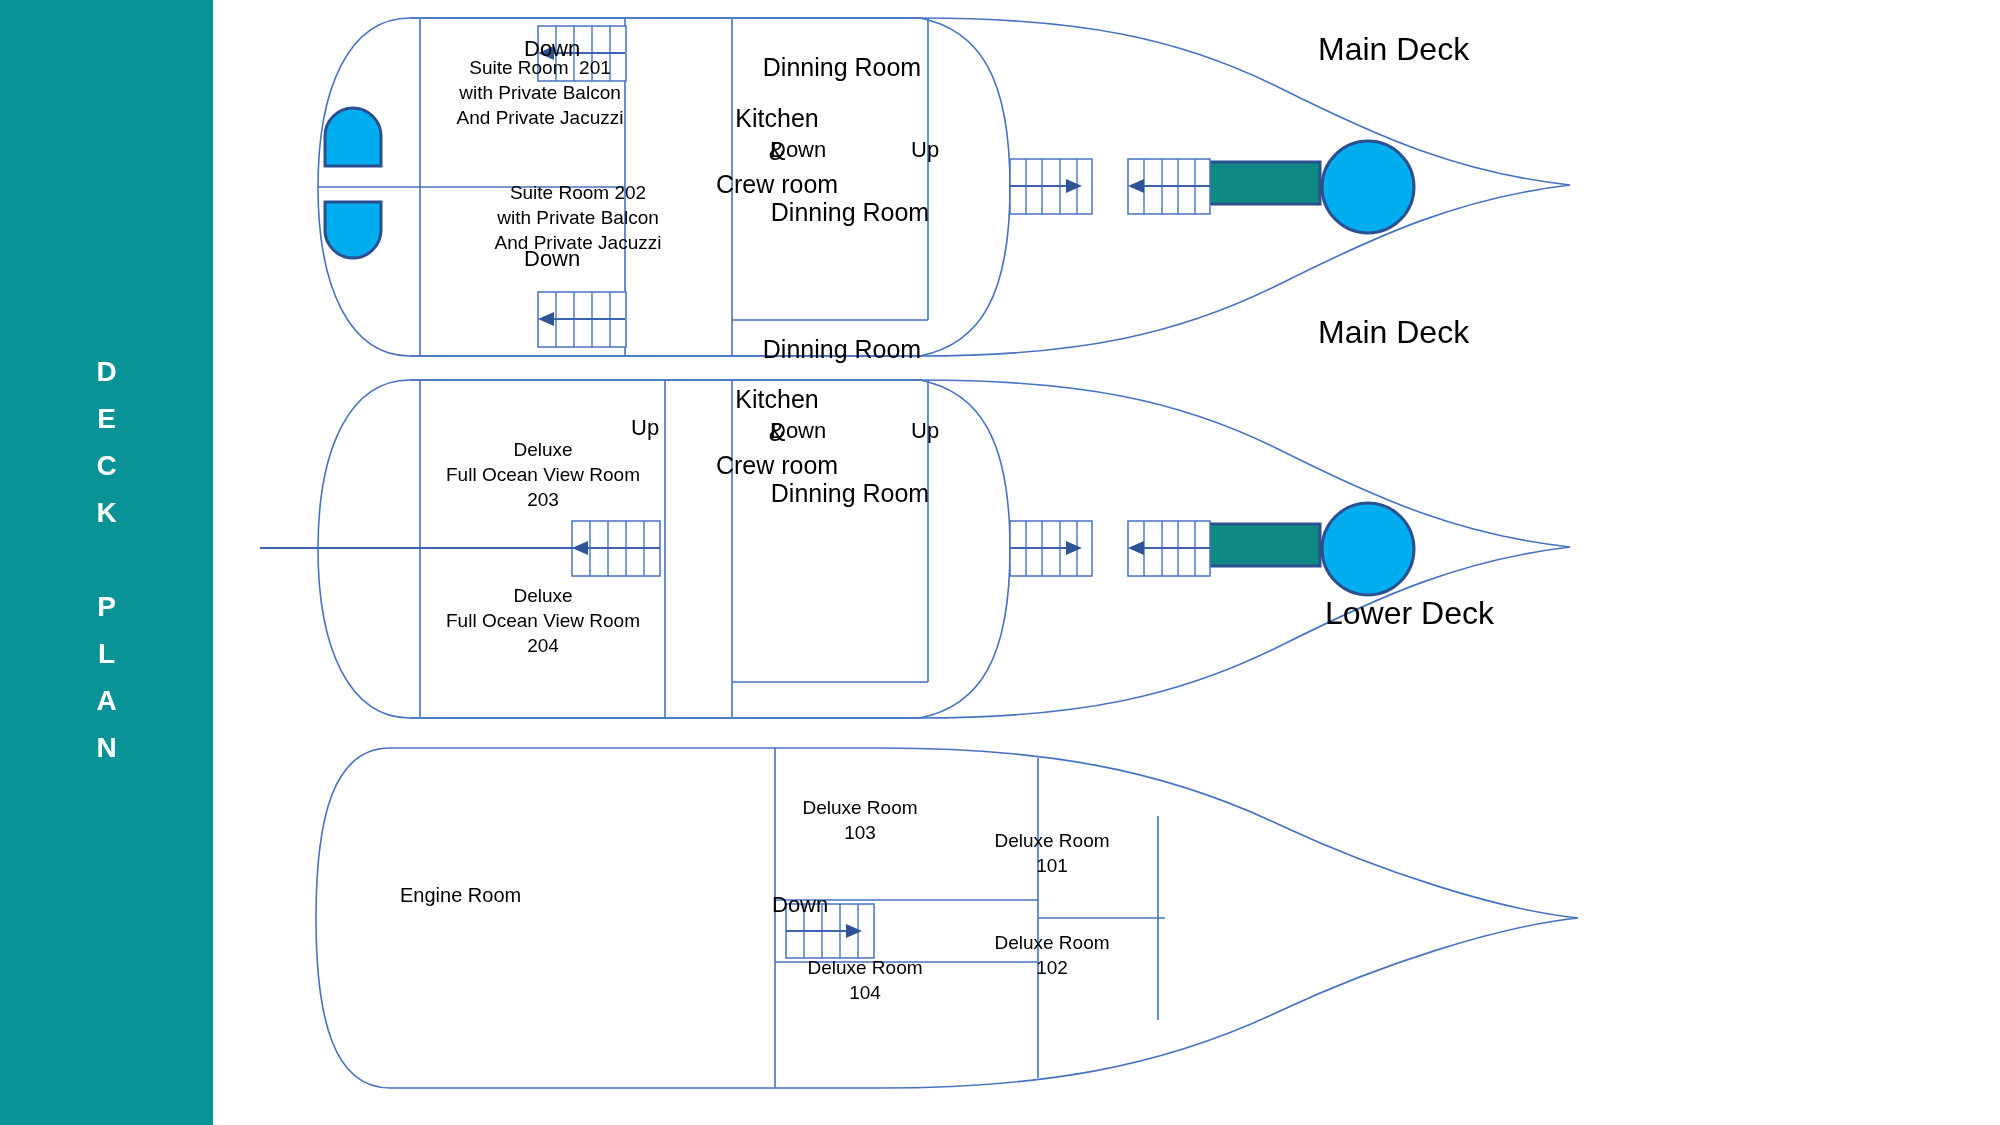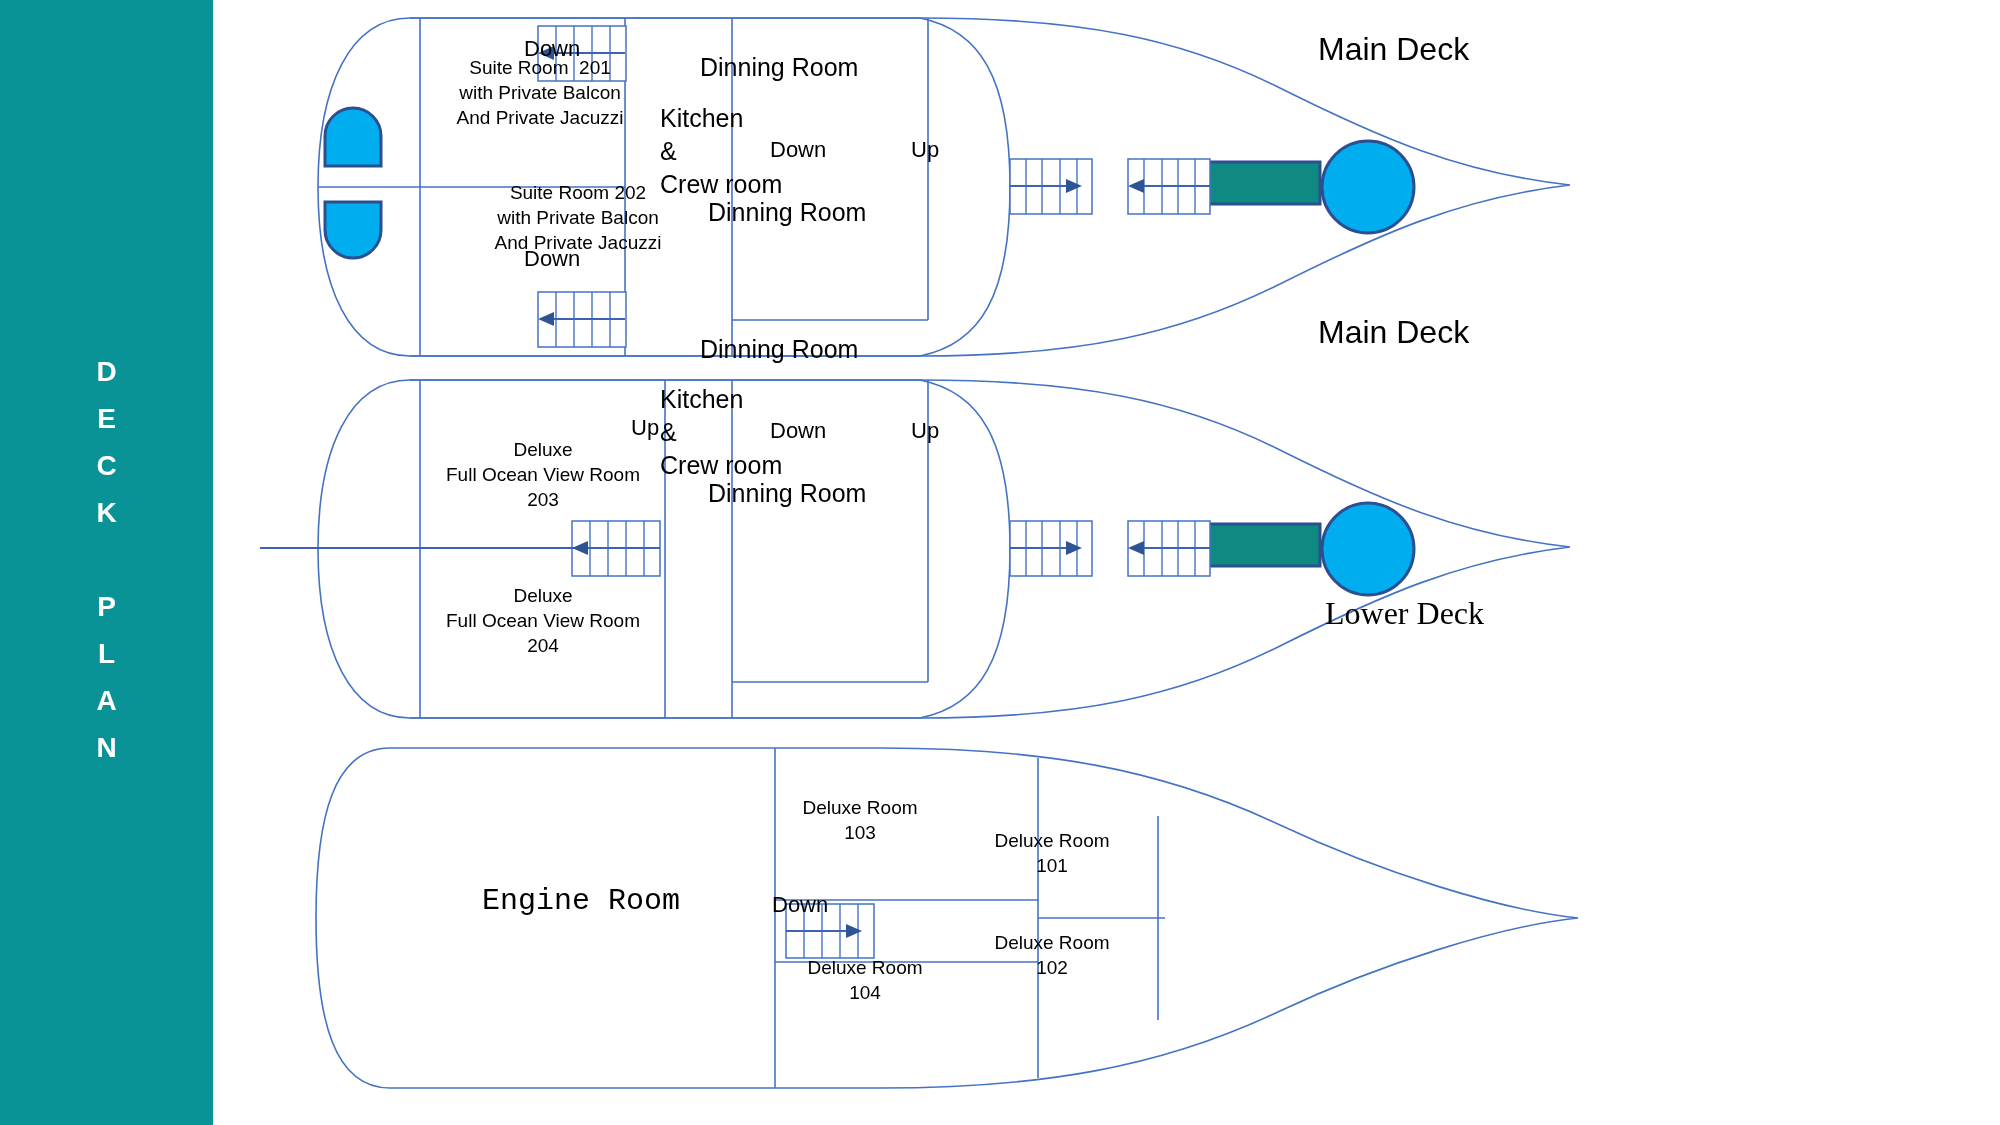--- a/index.html
+++ b/index.html
@@ -92,26 +92,26 @@
     color: #000000;
     white-space: pre;
     line-height: 1.32;
   }
   .lbl-room {
     font-size: 19px;
     text-align: center;
   }
   .lbl-mid {
     font-size: 25px;
+    text-align: center;
+    margin-left: 12px;
+  }
+  .lbl-big {
+    font-size: 20px;
     text-align: left;
-  }
-  .lbl-big {
-    font-size: 30px;
-    text-align: right;
-    font-family: Liberation Mono, monospace;
   }
   .lbl-stair {
     font-size: 22px;
   }
   .lbl-deck {
     font-size: 32px;
     color: #000000;
     white-space: pre;
   }
 </style>
@@ -314,15 +314,15 @@
   <div class="lbl lbl-big" style="left:400px; top:882px; width:280px;">Engine Room</div>
   <div class="lbl lbl-room" style="left:760px; top:795px; width:200px;">Deluxe Room
 103</div>
   <div class="lbl lbl-room" style="left:765px; top:955px; width:200px;">Deluxe Room
 104</div>
   <div class="lbl lbl-room" style="left:952px; top:828px; width:200px;">Deluxe Room
 101</div>
   <div class="lbl lbl-room" style="left:952px; top:930px; width:200px;">Deluxe Room
 102</div>
   <div class="lbl lbl-stair" style="left:772px; top:890px;">Down</div>
-  <div class="lbl lbl-deck" style="left:1325px; top:592px;font-family:Liberation Serif, serif;">Lower Deck</div>
+  <div class="lbl lbl-deck" style="left:1325px; top:592px;">Lower Deck</div>
 
 </div>
 
 </body></html>

